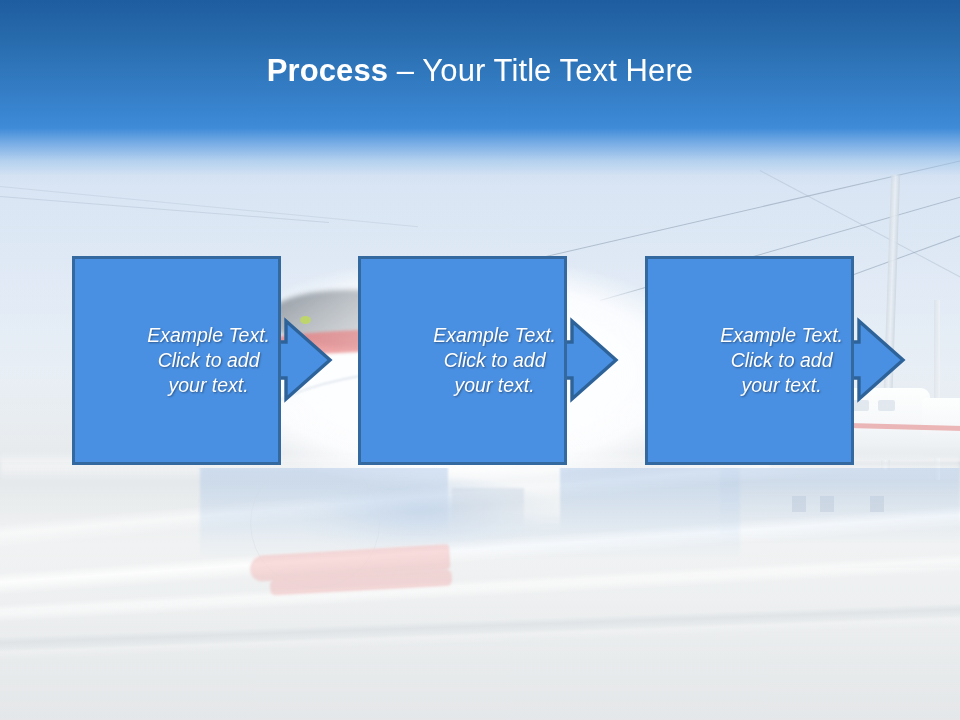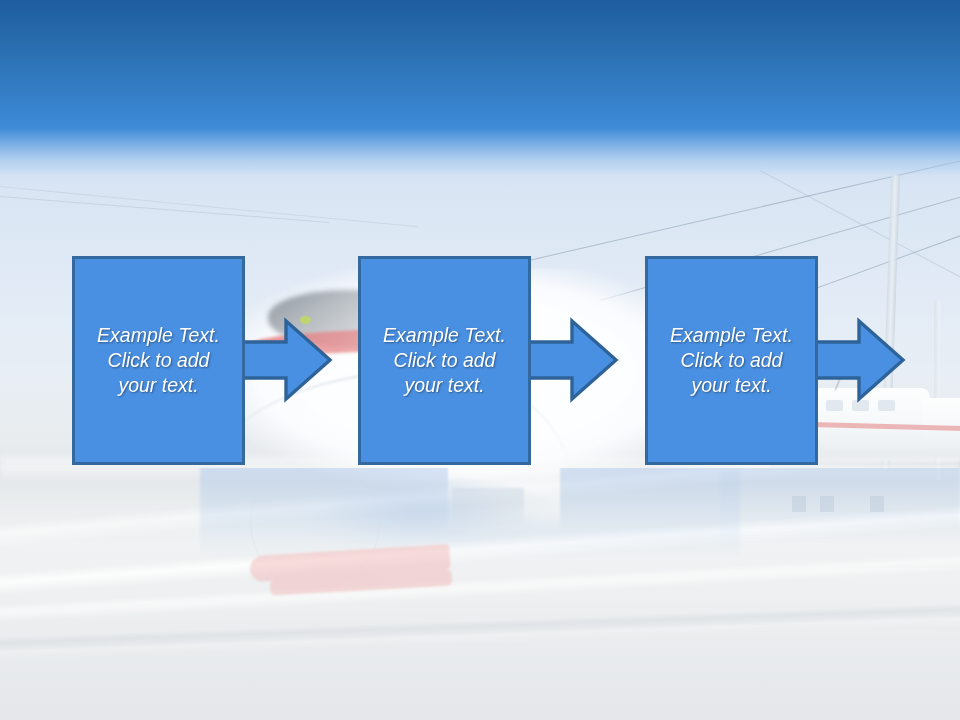--- a/index.html
+++ b/index.html
@@ -258,26 +258,26 @@
   }
   .slide-title .t-bold { font-weight:bold; }
   .slide-title .t-light { font-weight:normal; }
 
   
   .steps { position:absolute; inset:0; z-index:8; }
 
   .step-box {
     position:absolute;
     top:256px;
-    width:173px; height:209px;
+    width:209px; height:209px;
     background:#4a90e2;
     border:3px solid #33699f;
     display:flex;
     align-items:center;
-    justify-content:center;
+    justify-content:flex-end;
     z-index:9;
   }
   .step-box.b1 { left:72px; }
   .step-box.b2 { left:358px; }
   .step-box.b3 { left:645px; }
 
   .step-text {
     color:#ffffff;
     font-style:italic;
     font-size:19.5px;
@@ -349,20 +349,23 @@
       <div class="ref-red r2"></div>
       <div class="ref-ground-streak"></div>
     </div>
 
     <div class="photo-wash"></div>
   </div>
 
   <div class="header"></div>
   <div class="header-fade"></div>
 
+  <div class="slide-title">
+    <span class="t-bold">Process</span><span class="t-light"> – </span><span class="t-light">Your Title Text Here</span>
+  </div>
 
   <div class="steps">
 
     <div class="step-arrow a1">
       <svg viewBox="0 0 92 84" xmlns="http://www.w3.org/2000/svg">
         <polygon points="2,24 46,24 46,3 90,42 46,81 46,60 2,60" fill="#4a90e2" stroke="#2e639a" stroke-width="3.4" stroke-linejoin="miter"></polygon>
       </svg>
     </div>
 
     <div class="step-arrow a2">

